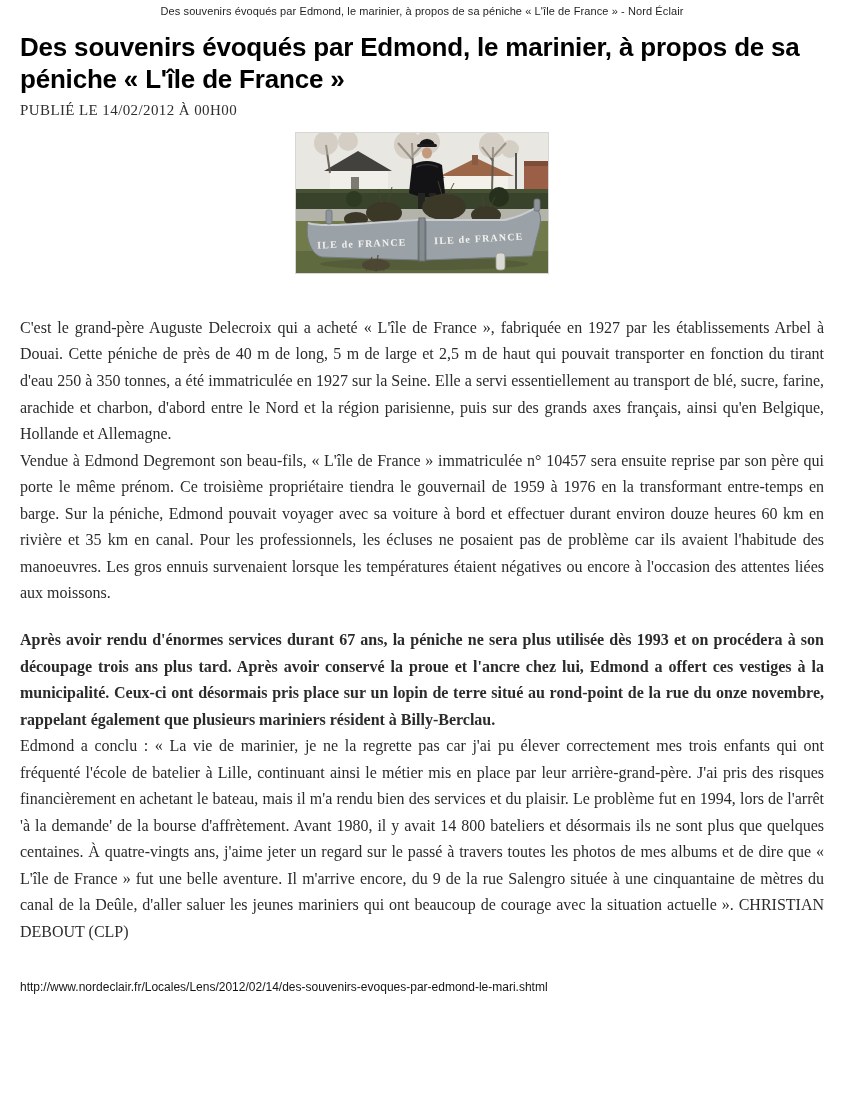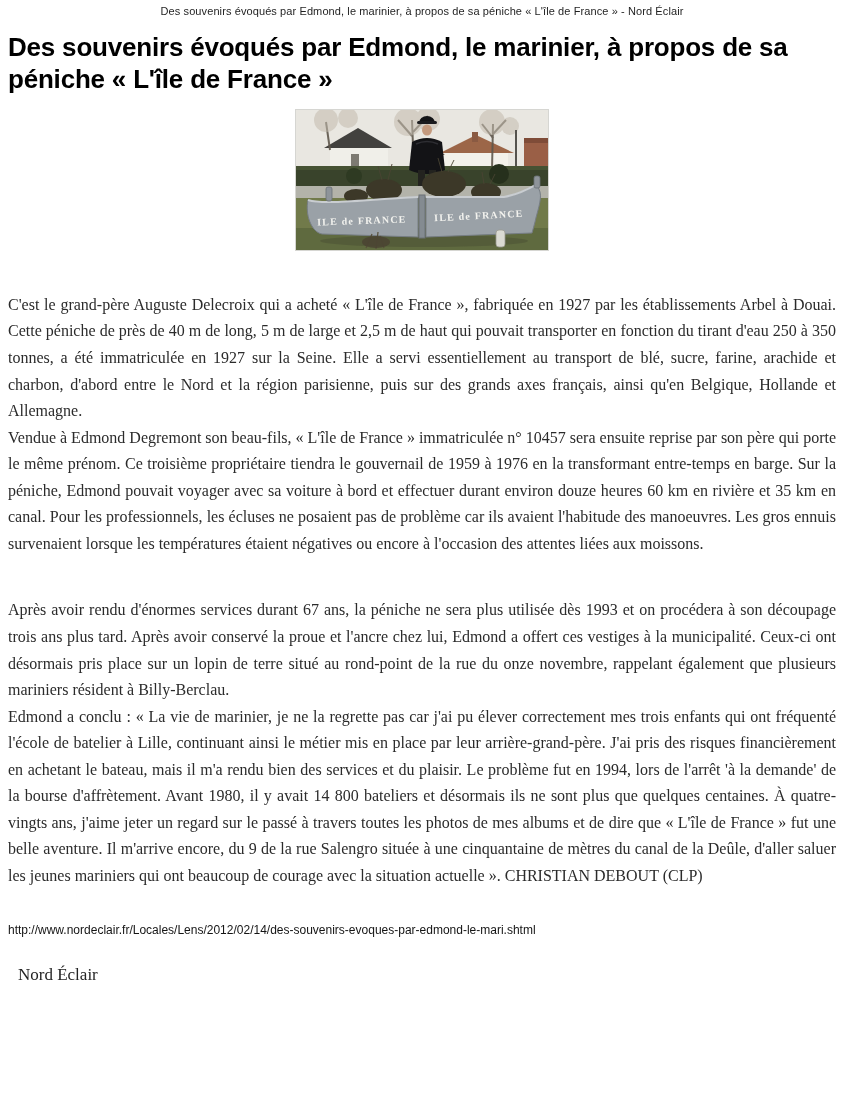--- a/index.html
+++ b/index.html
@@ -1,17 +1,17 @@
 <!DOCTYPE html>
 <html><head>
 <meta charset="utf-8">
 <style>
   html,body{margin:0;padding:0;background:#ffffff;}
   body{width:844px;height:1100px;overflow:hidden;font-family:"Liberation Serif",serif;color:#2b2b2b;}
-  .page{padding:0 8px;box-sizing:border-box;width:844px;}
+  .page{padding:0 20px;box-sizing:border-box;width:844px;}
   .print-header{
     padding-top:5px;
     font:11px "Liberation Sans",sans-serif;
     color:#1f1f1f;
     text-align:center;
     letter-spacing:.1px;
   }
   .title{
     margin:15px 0 0;
     font:bold 26px/1.23 "Liberation Sans",sans-serif;
@@ -37,21 +37,21 @@
     outline:1px solid #d6d6d2;
   }
   figure.photo svg{display:block;}
   .body-text{
     margin-top:42px;
     font:16px/1.66 "Liberation Serif",serif;
     color:#2b2b2b;
     text-align:justify;
   }
   .body-text p{margin:0;}
-  .body-text p.gap-before{margin-top:40px;}
+  .body-text p.gap-before{margin-top:20px;font-weight:bold;}
   .body-text p.no-justify{text-align:left;}
   .source-url{
     margin-top:34px;
     font:12px "Liberation Sans",sans-serif;
     color:#141414;
   }
   .brand{
     margin-top:28px;
     padding-left:10px;
     font:17px "Liberation Serif",serif;
@@ -60,20 +60,21 @@
 </style>
 </head>
 <body>
 
 <div class="page">
 
   <div class="print-header">Des souvenirs évoqués par Edmond, le marinier, à propos de sa péniche « L'île de France » - Nord Éclair</div>
 
   <h1 class="title">Des souvenirs évoqués par Edmond, le marinier, à propos de sa péniche « L'île de France »</h1>
 
+  <div class="published">PUBLIÉ LE 14/02/2012 À 00H00</div>
 
 
   <figure class="photo">
     <svg width="252" height="140" viewBox="0 0 252 140" xmlns="http://www.w3.org/2000/svg">
 
       <rect x="0" y="0" width="252" height="78" fill="#e9e7e1"></rect>
 
       <rect x="34" y="36" width="58" height="24" fill="#f0efe9"></rect>
       <polygon points="28,38 62,18 96,38" fill="#42413e"></polygon>
       <rect x="55" y="44" width="8" height="14" fill="#7d7a72"></rect>
@@ -169,15 +170,14 @@
 
   <div class="body-text">
     <p>C'est le grand-père Auguste Delecroix qui a acheté « L'île de France », fabriquée en 1927 par les établissements Arbel à Douai. Cette péniche de près de 40 m de long, 5 m de large et 2,5 m de haut qui pouvait transporter en fonction du tirant d'eau 250 à 350 tonnes, a été immatriculée en 1927 sur la Seine. Elle a servi essentiellement au transport de blé, sucre, farine, arachide et charbon, d'abord entre le Nord et la région parisienne, puis sur des grands axes français, ainsi qu'en Belgique, Hollande et Allemagne.</p>
     <p>Vendue à Edmond Degremont son beau-fils, « L'île de France » immatriculée n° 10457 sera ensuite reprise par son père qui porte le même prénom. Ce troisième propriétaire tiendra le gouvernail de 1959 à 1976 en la transformant entre-temps en barge. Sur la péniche, Edmond pouvait voyager avec sa voiture à bord et effectuer durant environ douze heures 60 km en rivière et 35 km en canal. Pour les professionnels, les écluses ne posaient pas de problème car ils avaient l'habitude des manoeuvres. Les gros ennuis survenaient lorsque les températures étaient négatives ou encore à l'occasion des attentes liées aux moissons.</p>
     <p class="gap-before">Après avoir rendu d'énormes services durant 67 ans, la péniche ne sera plus utilisée dès 1993 et on procédera à son découpage trois ans plus tard. Après avoir conservé la proue et l'ancre chez lui, Edmond a offert ces vestiges à la municipalité. Ceux-ci ont désormais pris place sur un lopin de terre situé au rond-point de la rue du onze novembre, rappelant également que plusieurs mariniers résident à Billy-Berclau.</p>
     <p>Edmond a conclu : « La vie de marinier, je ne la regrette pas car j'ai pu élever correctement mes trois enfants qui ont fréquenté l'école de batelier à Lille, continuant ainsi le métier mis en place par leur arrière-grand-père. J'ai pris des risques financièrement en achetant le bateau, mais il m'a rendu bien des services et du plaisir. Le problème fut en 1994, lors de l'arrêt 'à la demande' de la bourse d'affrètement. Avant 1980, il y avait 14 800 bateliers et désormais ils ne sont plus que quelques centaines. À quatre-vingts ans, j'aime jeter un regard sur le passé à travers toutes les photos de mes albums et de dire que « L'île de France » fut une belle aventure. Il m'arrive encore, du 9 de la rue Salengro située à une cinquantaine de mètres du canal de la Deûle, d'aller saluer les jeunes mariniers qui ont beaucoup de courage avec la situation actuelle ». CHRISTIAN DEBOUT (CLP)</p>
   </div>
 
   <div class="source-url">http://www.nordeclair.fr/Locales/Lens/2012/02/14/des-souvenirs-evoques-par-edmond-le-mari.shtml</div>
 
-  <div class="brand">Nord Éclair</div>
 
 </div>
 
 </body></html>

